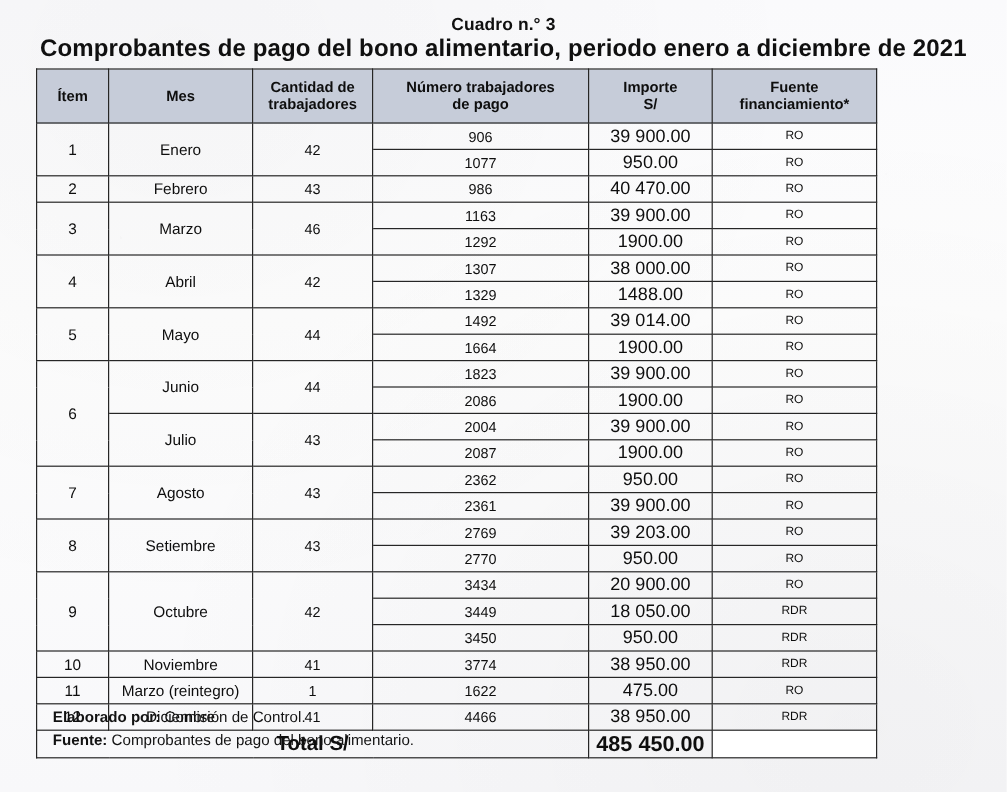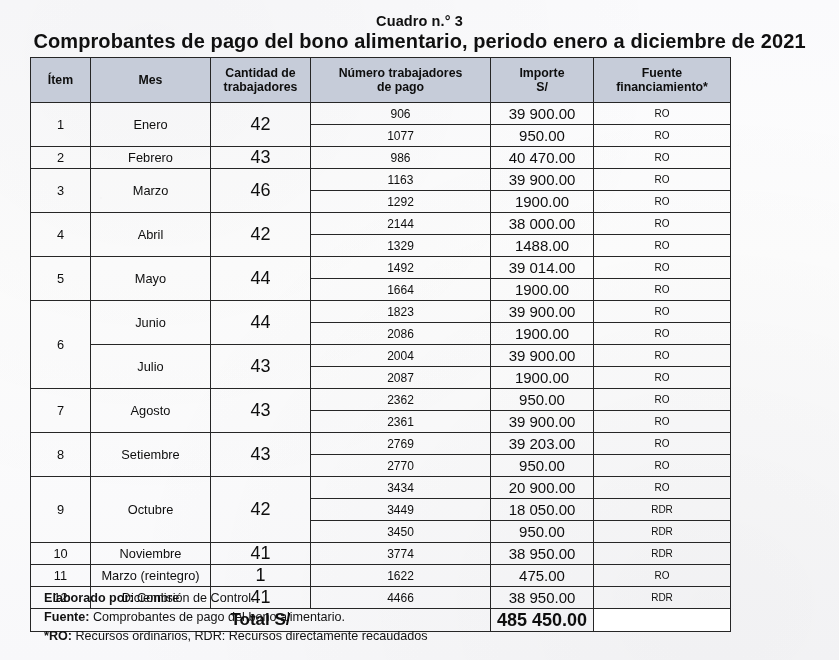--- a/index.html
+++ b/index.html
@@ -97,21 +97,21 @@
   
   col.c-item   { width: 60px; }
   col.c-mes    { width: 120px; }
   col.c-cant   { width: 100px; }
   col.c-num    { width: 180px; }
   col.c-imp    { width: 103px; }
   col.c-fuente { width: 137px; }
 
   td.item-cell   { font-size: 12.8px; }
   td.mes-cell    { font-size: 12.8px; }
-  td.cant-cell   { font-size: 18px; }
+  td.cant-cell   { font-size: 12px; }
   td.num-cell    { font-size: 12px; height: 21px; }
   td.imp-cell    { font-size: 15px; text-align: right; padding-right: 7px; height: 21px; }
   td.fuente-cell { font-size: 10px; height: 21px; }
 
   td.total-label {
     text-align: right;
     padding-right: 10px;
     font-weight: bold;
     font-size: 17px;
     height: 22px;
@@ -228,21 +228,21 @@
           </tr>
           <tr>
             <td class="num-cell">1292</td>
             <td class="imp-cell">1900.00</td>
             <td class="fuente-cell">RO</td>
           </tr>
           <tr>
             <td class="item-cell" rowspan="2">4</td>
             <td class="mes-cell" rowspan="2">Abril</td>
             <td class="cant-cell" rowspan="2">42</td>
-            <td class="num-cell">2144</td>
+            <td class="num-cell">1307</td>
             <td class="imp-cell">38 000.00</td>
             <td class="fuente-cell">RO</td>
           </tr>
           <tr>
             <td class="num-cell">1329</td>
             <td class="imp-cell">1488.00</td>
             <td class="fuente-cell">RO</td>
           </tr>
           <tr>
             <td class="item-cell" rowspan="2">5</td>
@@ -359,19 +359,16 @@
     </table>
   </div>
 
   <div class="notes">
     <div class="nline">
       <span class="nlabel">Elaborado por:</span><span> Comisión de Control.</span>
     </div>
     <div class="nline">
       <span class="nlabel">Fuente:</span><span> Comprobantes de pago del bono alimentario.</span>
     </div>
-    <div class="nline">
-      <span class="nlabel">*RO:</span><span> Recursos ordinarios, RDR: Recursos directamente recaudados</span>
-    </div>
   </div>
 
   <div id="speckle"></div>
 </div>
 
 </body></html>

